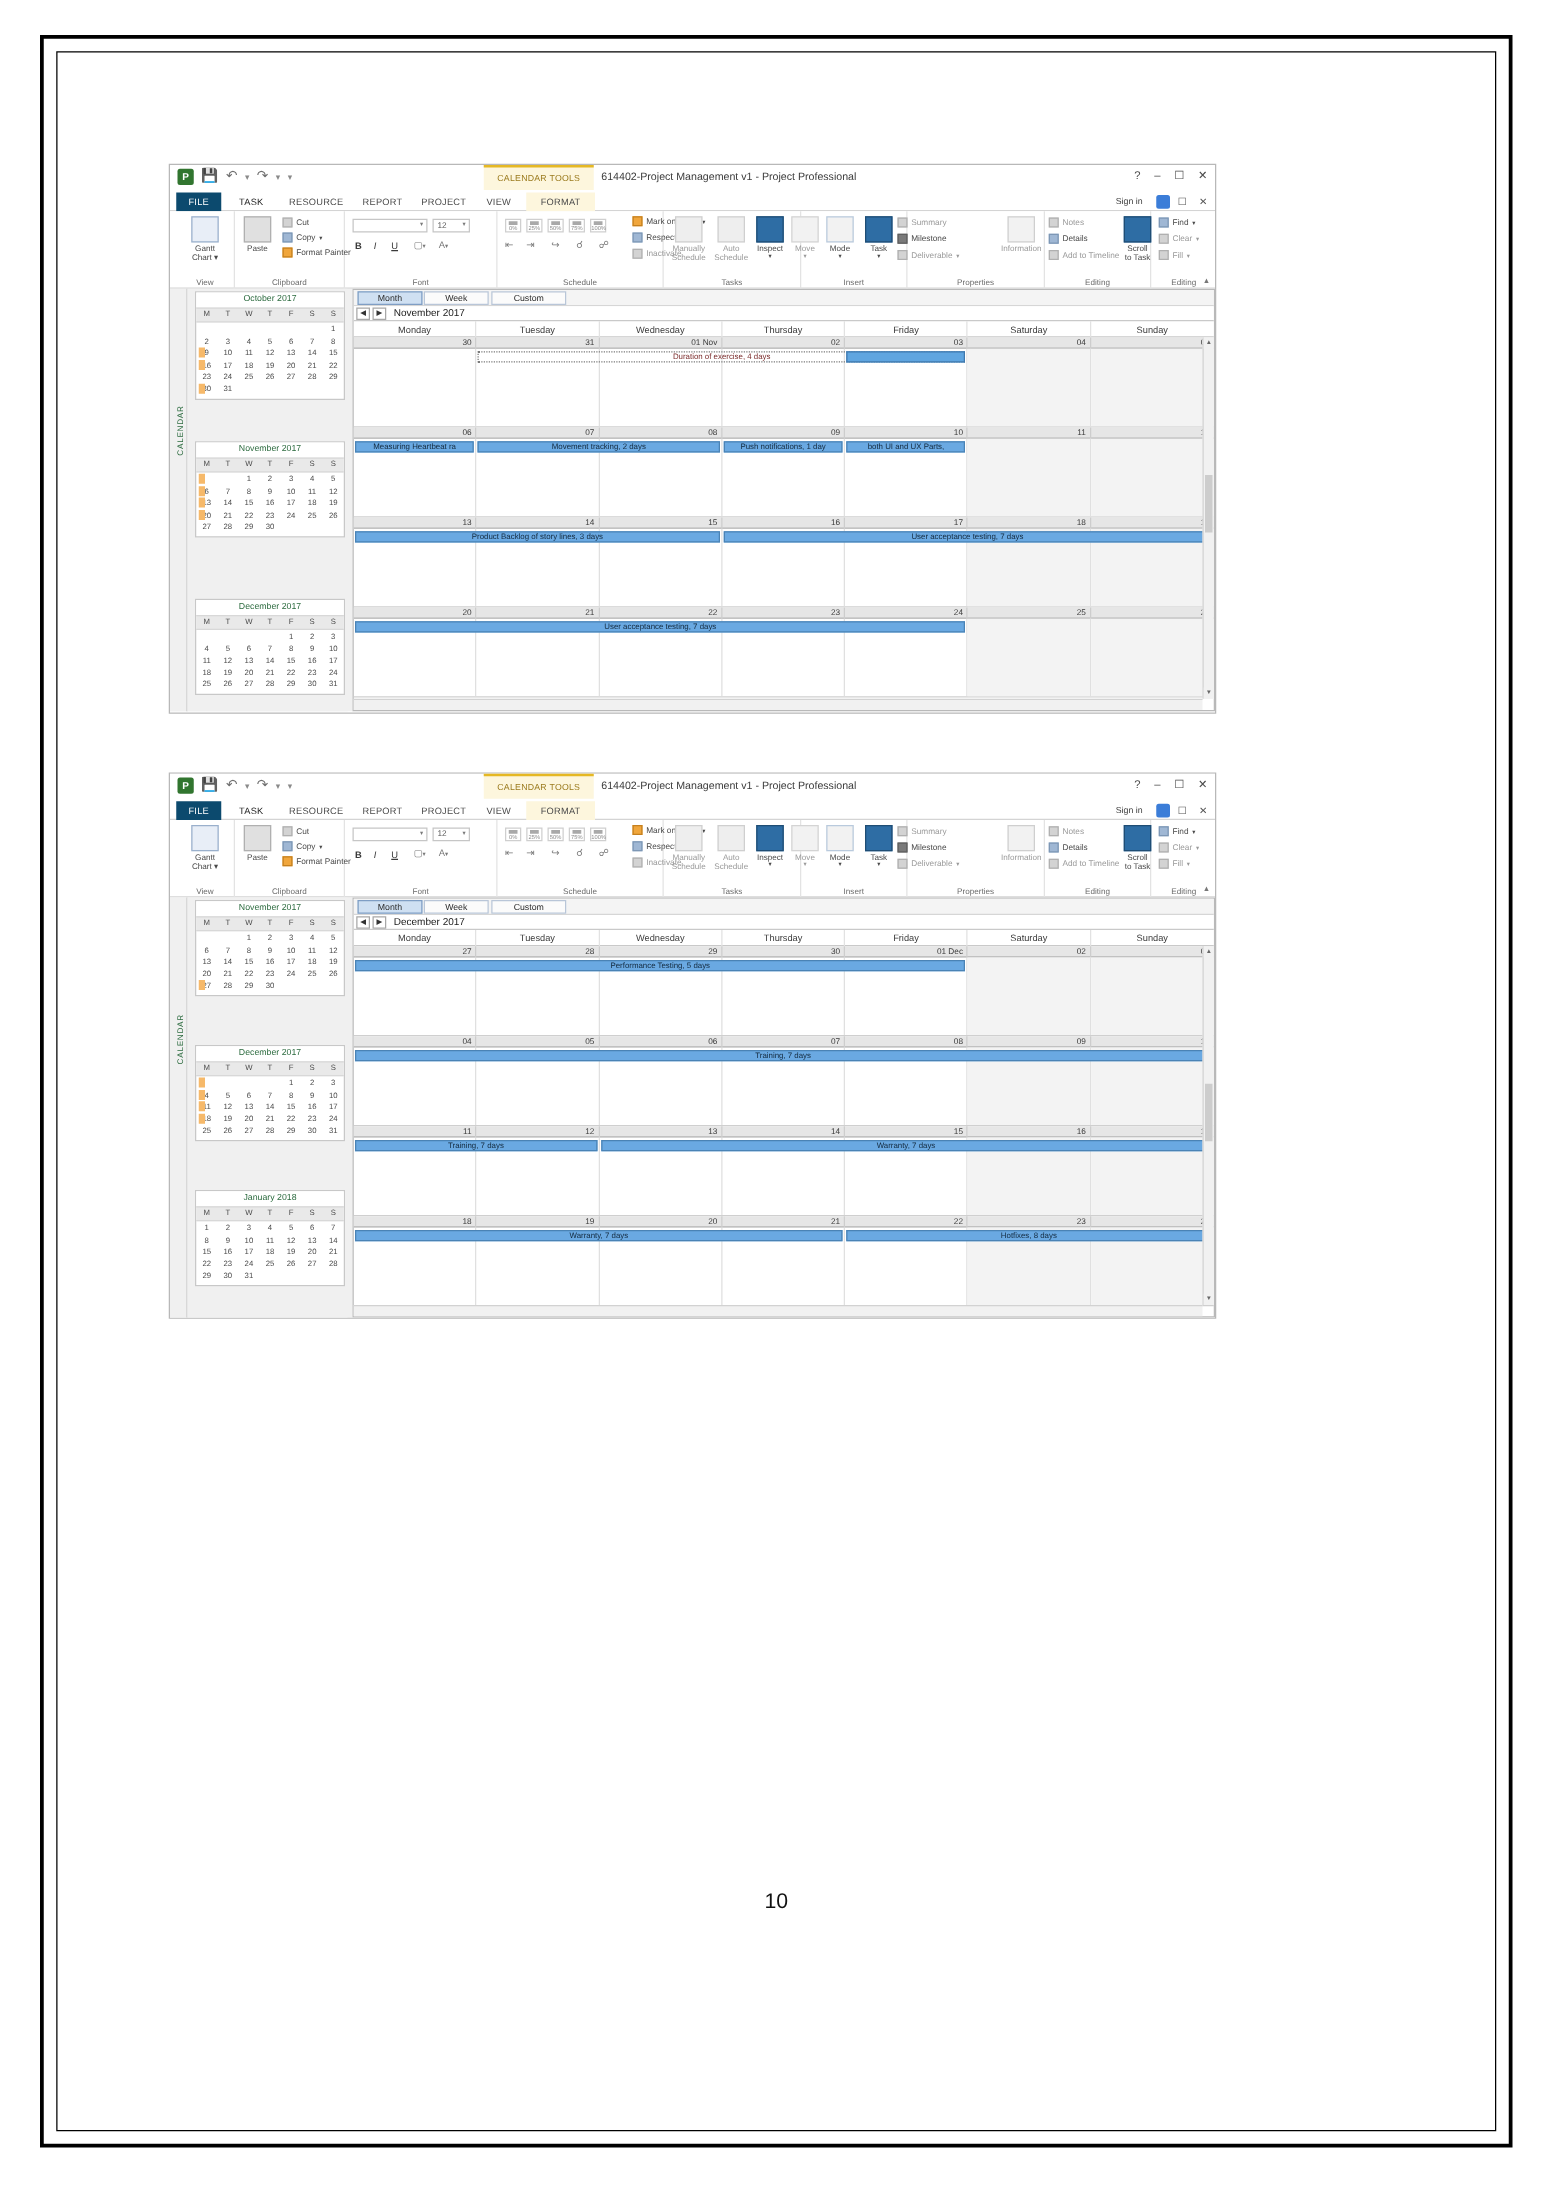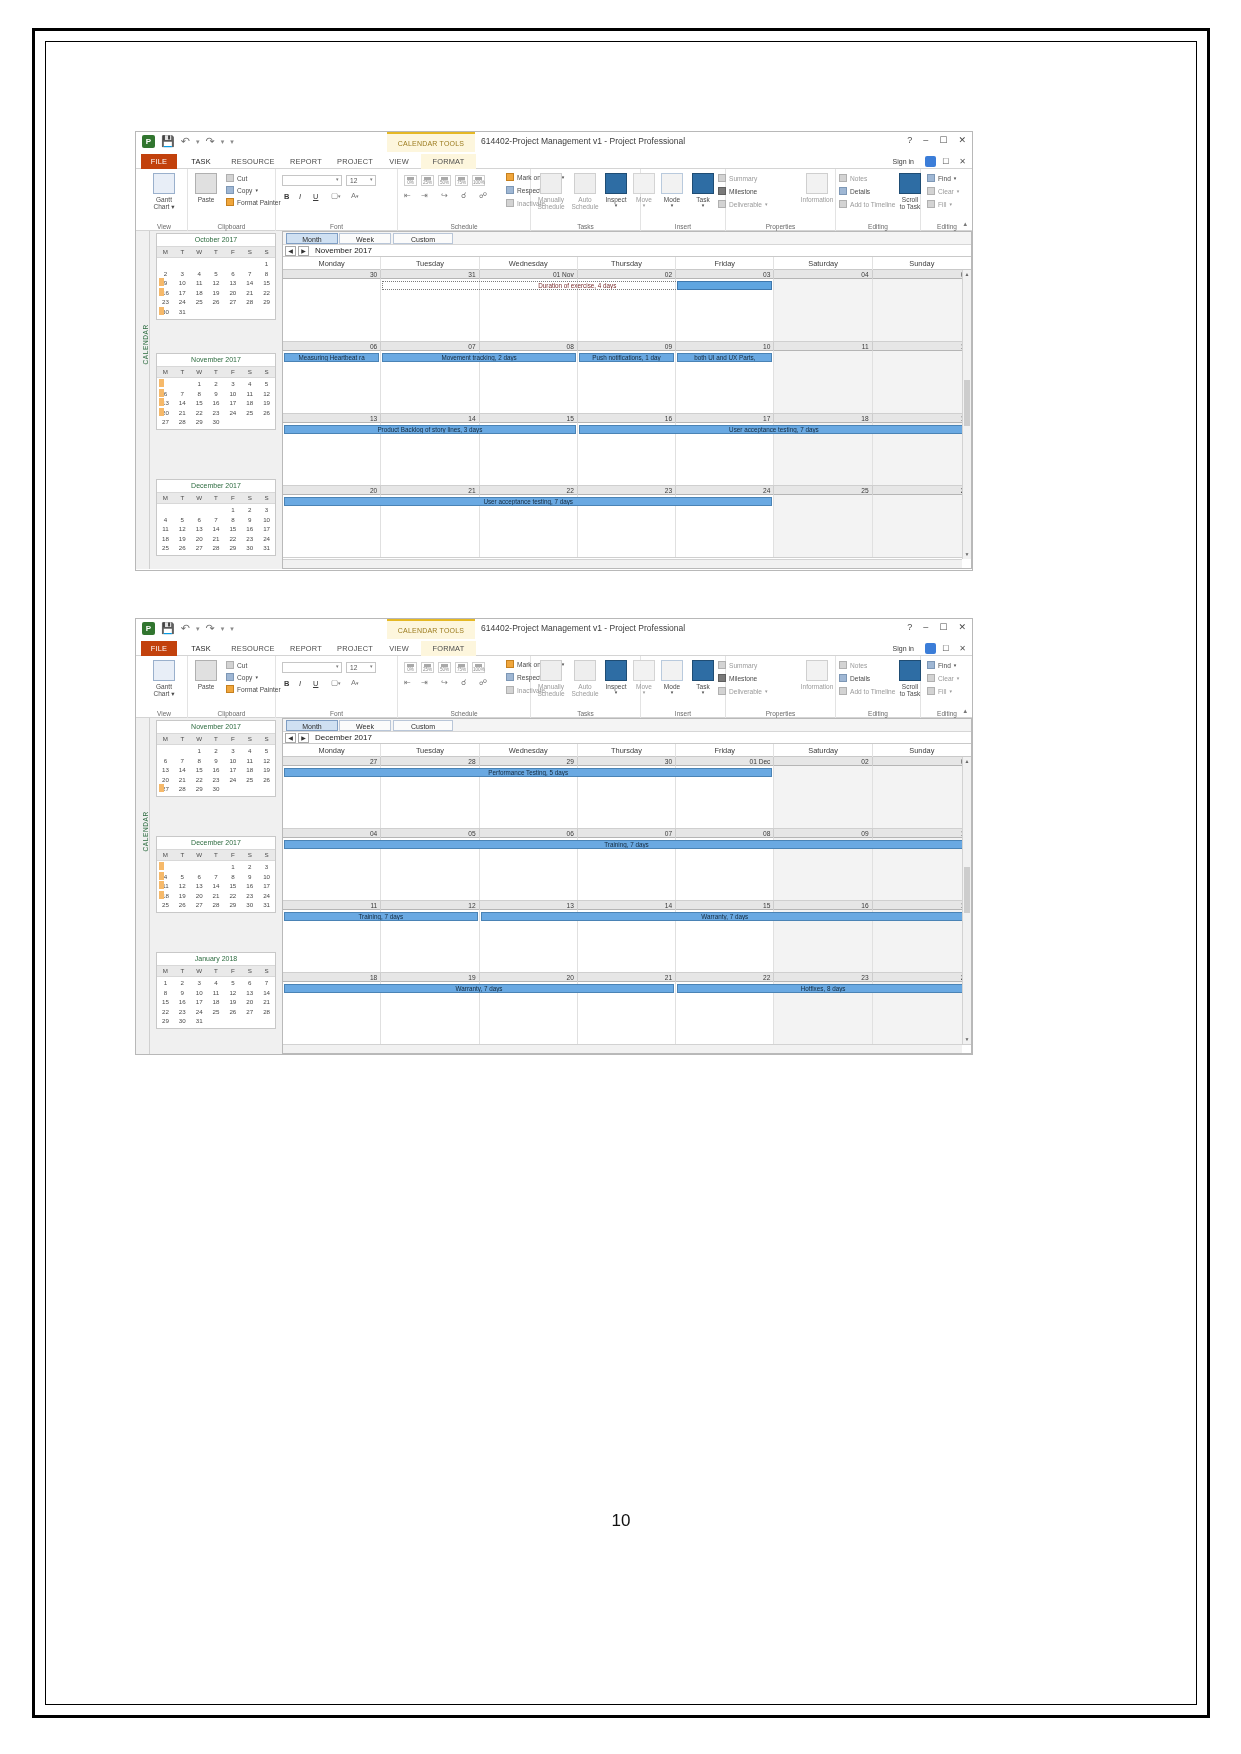--- a/index.html
+++ b/index.html
@@ -65,21 +65,21 @@
   
   .tabrow{
     height:15px; position:relative; border-bottom:1px solid #d4d4d4;
     background:#fff;
   }
   .tab{
     position:absolute; top:0; height:15px; line-height:15px;
     font-size:7.4px; color:#4b4b4b; text-align:center;
     letter-spacing:.2px;
   }
-  .tab.file{ background:#c2410c; color:#fff; width:36px; left:5px; }
+  .tab.file{ background:#0c4a6e; color:#fff; width:36px; left:5px; }
   .tab.active{ color:#1c1c1c; }
   .tab.ctxformat{ background:#fdf6dd; }
   .signin{
     position:absolute; right:58px; top:0; font-size:7px; color:#3b3b3b; line-height:15px;
   }
   .signin-ic{
     position:absolute; right:36px; top:2px; width:11px;height:11px;
     background:#3b7dd8; border-radius:2px;
   }
   .tabrow-btns{ position:absolute; right:6px; top:0; display:flex; gap:10px; font-size:8px; color:#555; line-height:15px;}

